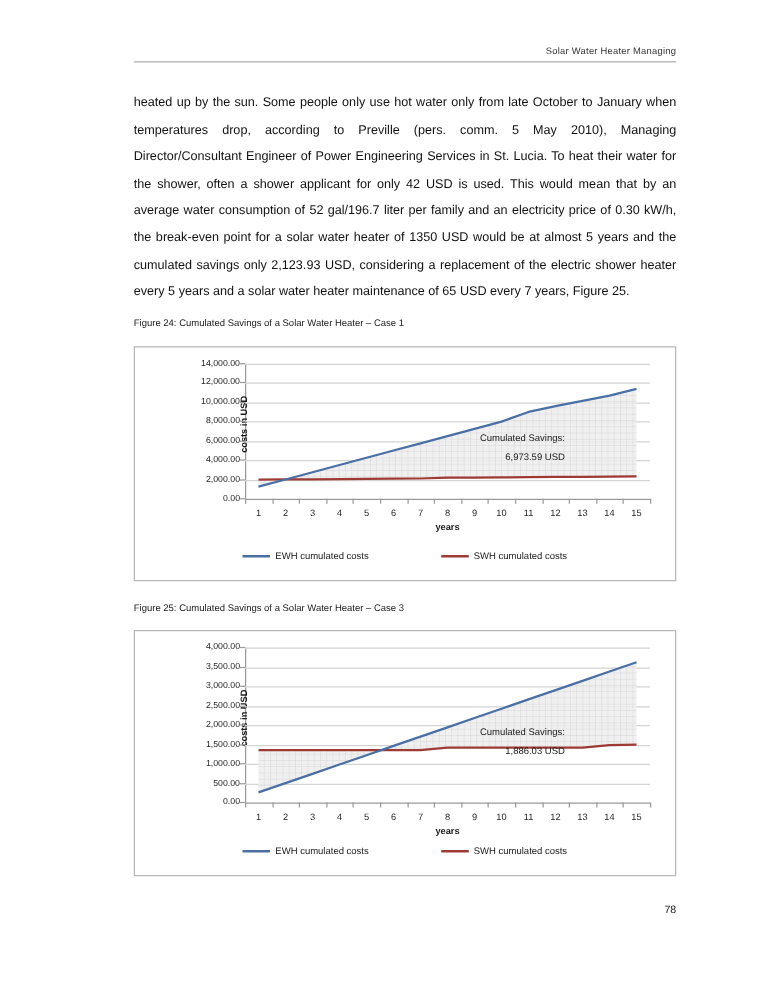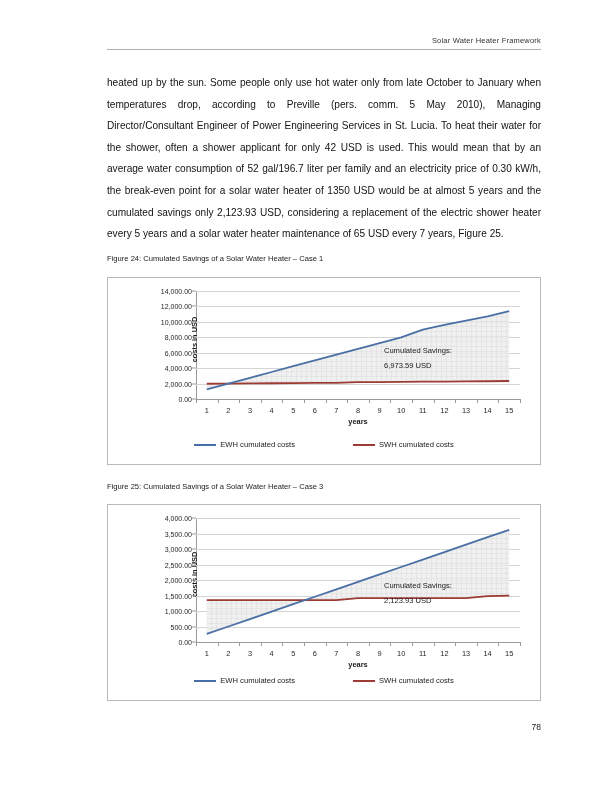--- a/index.html
+++ b/index.html
@@ -161,21 +161,21 @@
     font-size: 7.4px;
     font-weight: bold;
     color: #1a1a1a;
   }
 
   
   .savings-box {
     position: absolute;
     font-size: 7.6px;
     color: #1a1a1a;
-    text-align: left;
+    text-align: right;
     line-height: 15px;
     white-space: nowrap;
   }
   #chart-1 .savings-box { left: 58%; top: 48%; }
   #chart-2 .savings-box { left: 58%; top: 48%; }
 
   
   .legend {
     position: absolute;
     left: 0;
@@ -217,21 +217,21 @@
     width: 434px;
     text-align: right;
     font-size: 8.5px;
     color: #1a1a1a;
   }
 </style>
 </head>
 <body>
 
 <div class="page-header">
-  <div class="header-text">Solar Water Heater Framework</div>
+  <div class="header-text">Solar Water Heater Managing</div>
   <div class="header-rule"></div>
 </div>
 
 <div class="body-text">heated up by the sun. Some people only use hot water only from late October to January when temperatures drop, according to Preville (pers. comm. 5 May 2010), Managing Director/Consultant Engineer of Power Engineering Services in St. Lucia. To heat their water for the shower, often a shower applicant for only 42 USD is used. This would mean that by an average water consumption of 52 gal/196.7 liter per family and an electricity price of 0.30 kW/h, the break-even point for a solar water heater of 1350 USD would be at almost 5 years and the cumulated savings only 2,123.93 USD, considering a replacement of the electric shower heater every 5 years and a solar water heater maintenance of 65 USD every 7 years, Figure 25.</div>
 
 <div class="fig-caption" id="caption-24">Figure 24: Cumulated Savings of a Solar Water Heater – Case 1</div>
 
 <div class="chart-frame" id="chart-1">
   <div class="chart-inner">
     <div class="plot-area">
@@ -404,21 +404,21 @@
           <div class="x-tick" style="left: 259.2px;"></div>
           <div class="x-tick-label" style="left: 270px;">13</div>
           <div class="x-tick" style="left: 280.8px;"></div>
           <div class="x-tick-label" style="left: 291.6px;">14</div>
           <div class="x-tick" style="left: 302.4px;"></div>
           <div class="x-tick-label" style="left: 313.2px;">15</div>
           <div class="x-tick" style="left: 324px;"></div>
         </div>
       <div class="savings-box">
         <div>Cumulated Savings:</div>
-        <div>2,123.93 USD</div>
+        <div>1,886.03 USD</div>
       </div>
     </div>
     <div class="legend">
       <div class="legend-item">
         <span class="legend-swatch" style="border-top-color: rgb(74, 111, 165);"></span>
         <span>EWH cumulated costs</span>
       </div>
       <div class="legend-item">
         <span class="legend-swatch" style="border-top-color: rgb(156, 58, 51);"></span>
         <span>SWH cumulated costs</span>

